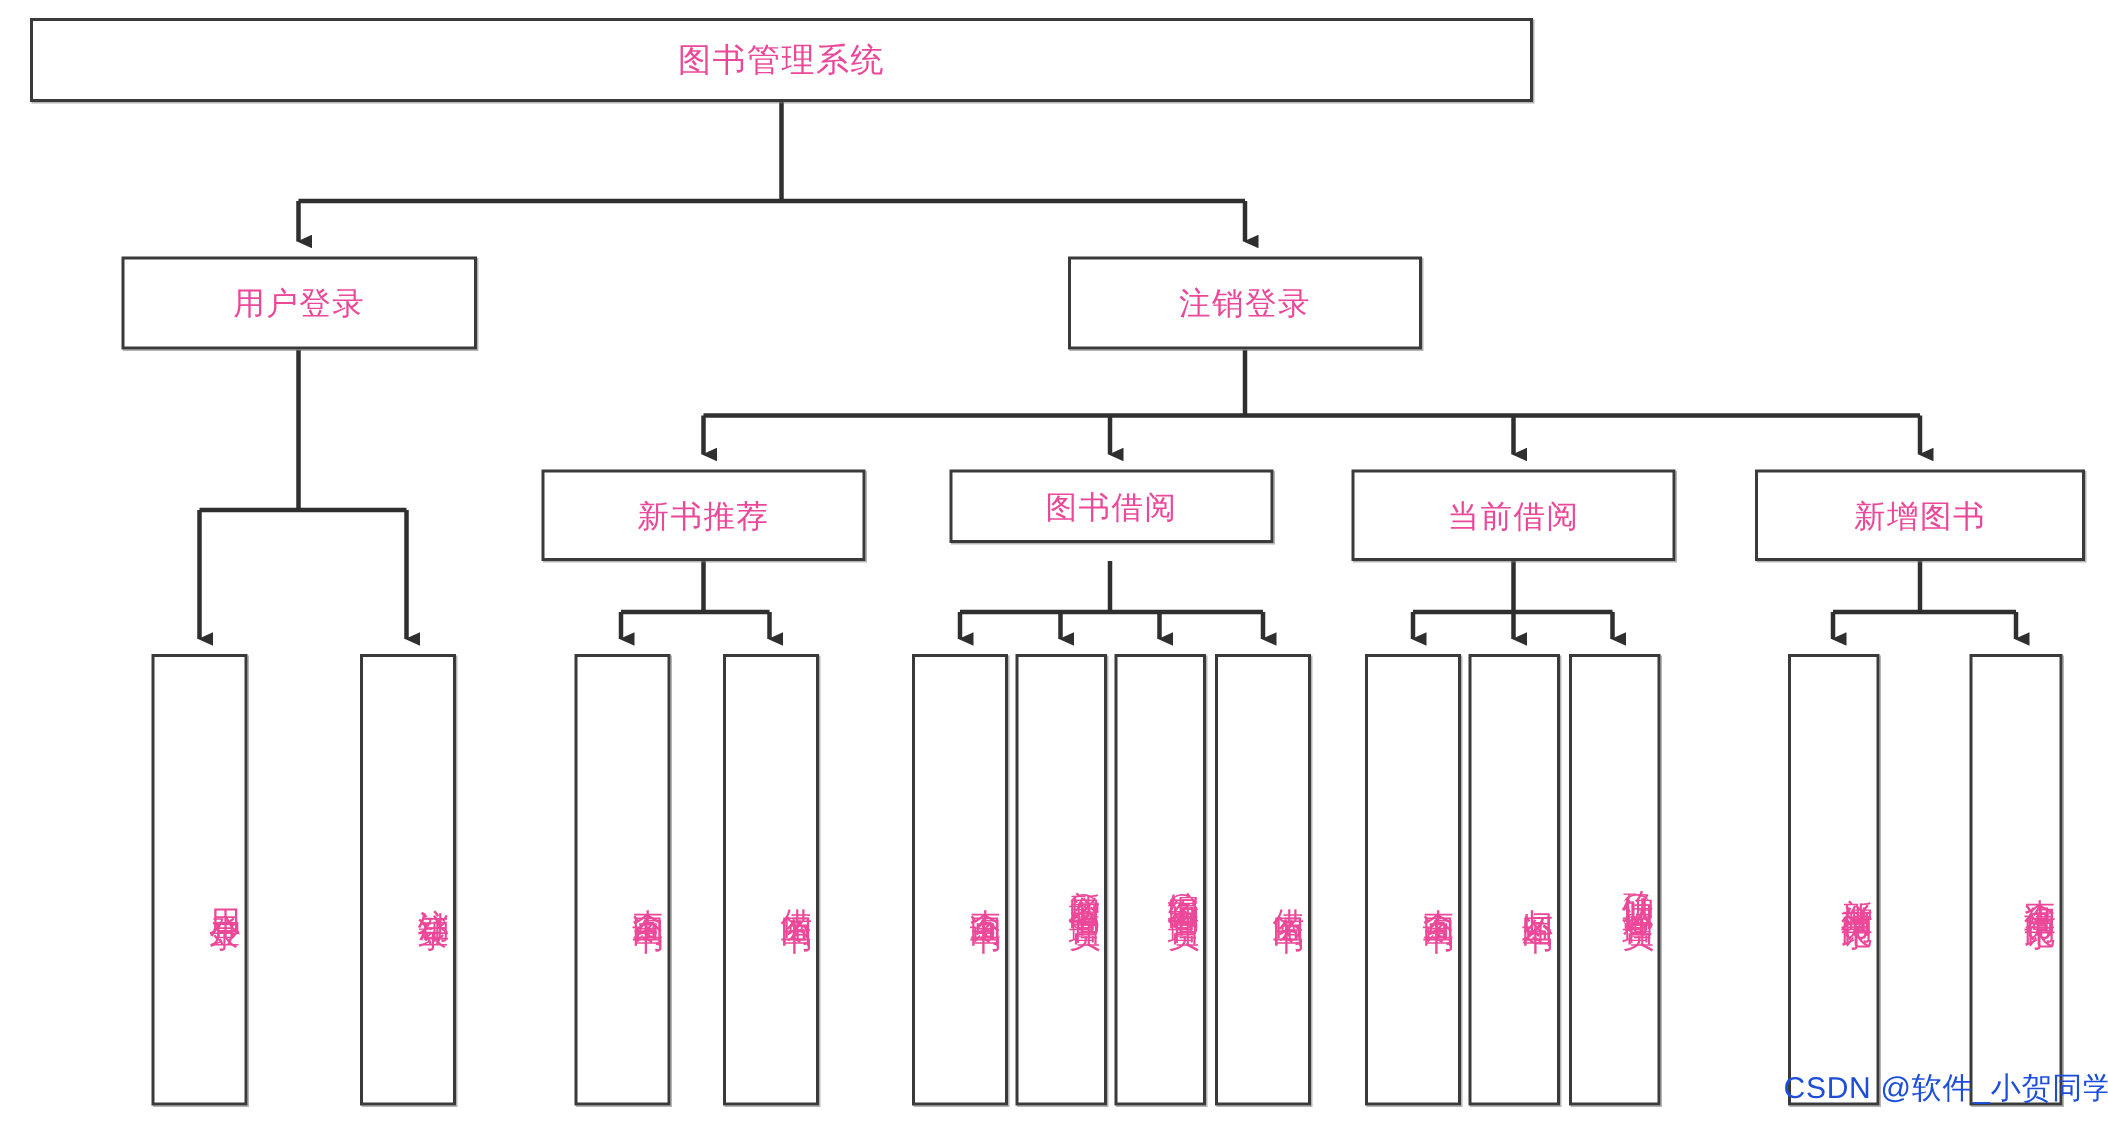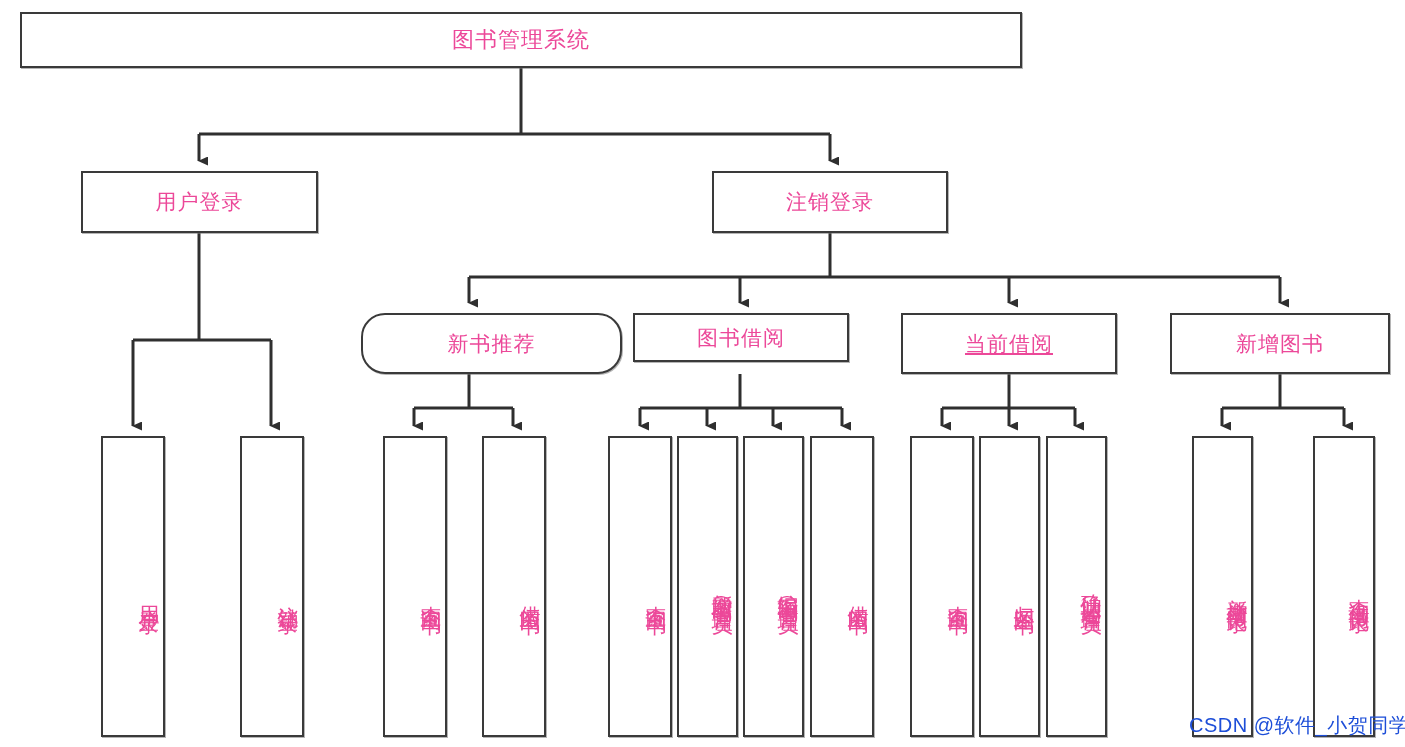--- a/index.html
+++ b/index.html
@@ -97,23 +97,23 @@
       <path d="M1222,408 L1222,426" marker-end="url(#arrow)"></path>
       <path d="M1344,408 L1344,426" marker-end="url(#arrow)"></path>
     </g>
   </svg>
 
   <div class="node h root" style="left:20px;top:12px;width:1002px;height:56px;">图书管理系统</div>
 
   <div class="node h" style="left:81px;top:171px;width:237px;height:62px;">用户登录</div>
   <div class="node h" style="left:712px;top:171px;width:236px;height:62px;">注销登录</div>
 
-  <div class="node h" style="left:361px;top:313px;width:261px;height:61px;border-radius:24px;">新书推荐</div>
+  <div class="node h" style="left:361px;top:313px;width:216px;height:61px;">新书推荐</div>
   <div class="node h" style="left:633px;top:313px;width:216px;height:49px;">图书借阅</div>
-  <div class="node h" style="left:901px;top:313px;width:216px;height:61px;text-decoration:underline;">当前借阅</div>
+  <div class="node h" style="left:901px;top:313px;width:216px;height:61px;">当前借阅</div>
   <div class="node h" style="left:1170px;top:313px;width:220px;height:61px;">新增图书</div>
 
   <div class="node v" style="left:101px;top:436px;width:64px;height:301px;">用户登录</div>
   <div class="node v" style="left:240px;top:436px;width:64px;height:301px;">注销登录</div>
 
   <div class="node v" style="left:383px;top:436px;width:64px;height:301px;">查询图书</div>
   <div class="node v" style="left:482px;top:436px;width:64px;height:301px;">借阅图书</div>
 
   <div class="node v" style="left:608px;top:436px;width:64px;height:301px;">查询图书</div>
   <div class="node v tall" style="left:677px;top:436px;width:61px;height:301px;">新增图书（管理员）</div>

